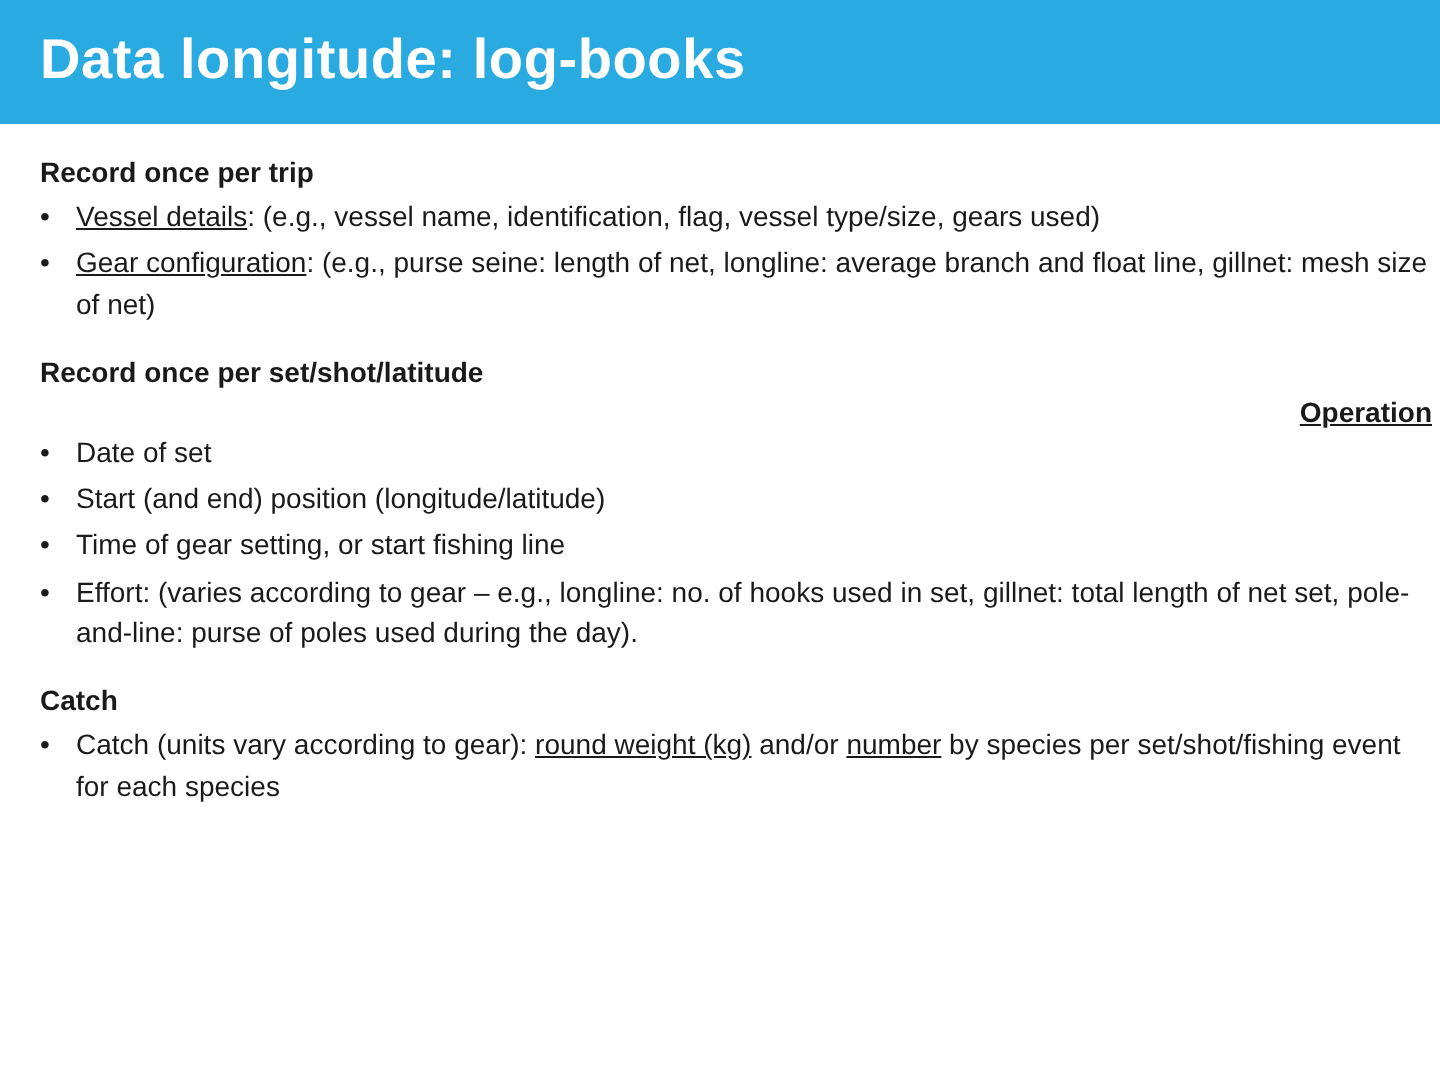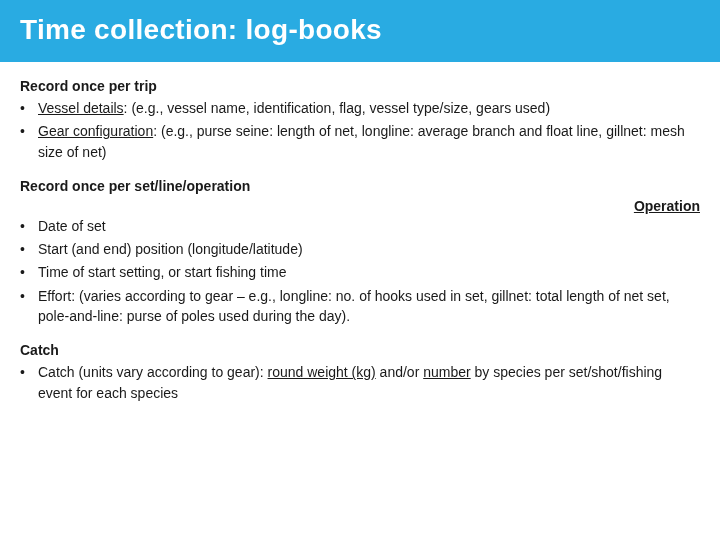--- a/index.html
+++ b/index.html
@@ -33,21 +33,21 @@
     }
 
     .slide-header h1 {
       color: #ffffff;
       font-size: 28px;
       font-weight: bold;
       letter-spacing: 0.3px;
     }
 
     .slide-content {
-      padding: 16px 20px 16px 20px;
+      padding: 16px 4px 16px 20px;
       flex: 1;
     }
 
     .section {
       margin-bottom: 14px;
     }
 
     .section-header {
       font-weight: bold;
       font-size: 14px;
@@ -91,21 +91,21 @@
 
     .section-gap {
       margin-bottom: 16px;
     }
   </style>
 </head>
 <body>
 
 <div class="slide-container">
   <div class="slide-header" style="background: #29abe2;">
-    <h1>Time collection: log-books</h1>
+    <h1>Data longitude: log-books</h1>
   </div>
 
   <div class="slide-content">
 
     <div class="section section-gap">
       <div class="section-header">Record once per trip</div>
       <ul class="bullet-list">
         <li>
           <span class="bullet">•</span>
           <span class="bullet-text">
@@ -115,34 +115,34 @@
         <li>
           <span class="bullet">•</span>
           <span class="bullet-text">
             <span class="underline">Gear configuration</span>: (e.g., purse seine: length of net, longline: average branch and float line, gillnet: mesh size of net)
           </span>
         </li>
       </ul>
     </div>
 
     <div class="section section-gap">
-      <div class="section-header">Record once per set/line/operation</div>
+      <div class="section-header">Record once per set/shot/latitude</div>
       <div class="sub-header">Operation</div>
       <ul class="bullet-list">
         <li>
           <span class="bullet">•</span>
           <span class="bullet-text">Date of set</span>
         </li>
         <li>
           <span class="bullet">•</span>
           <span class="bullet-text">Start (and end) position (longitude/latitude)</span>
         </li>
         <li>
           <span class="bullet">•</span>
-          <span class="bullet-text">Time of start setting, or start fishing time</span>
+          <span class="bullet-text">Time of gear setting, or start fishing line</span>
         </li>
         <li>
           <span class="bullet">•</span>
           <span class="bullet-text">Effort: (varies according to gear – e.g., longline: no. of hooks used in set, gillnet: total length of net set, pole-and-line: purse of poles used during the day).</span>
         </li>
       </ul>
     </div>
 
     <div class="section">
       <div class="section-header">Catch</div>

